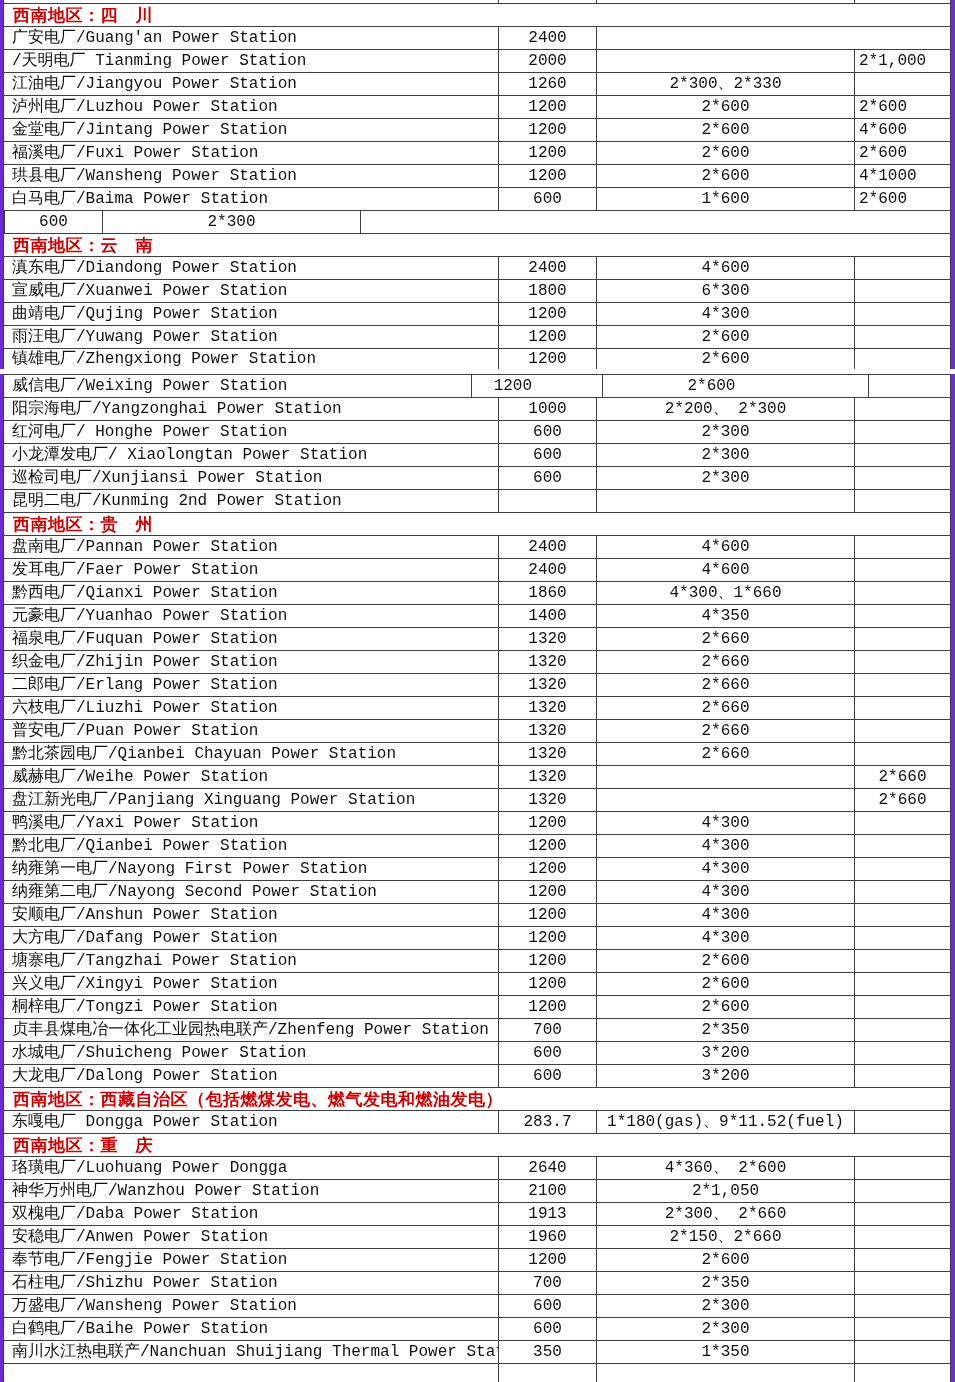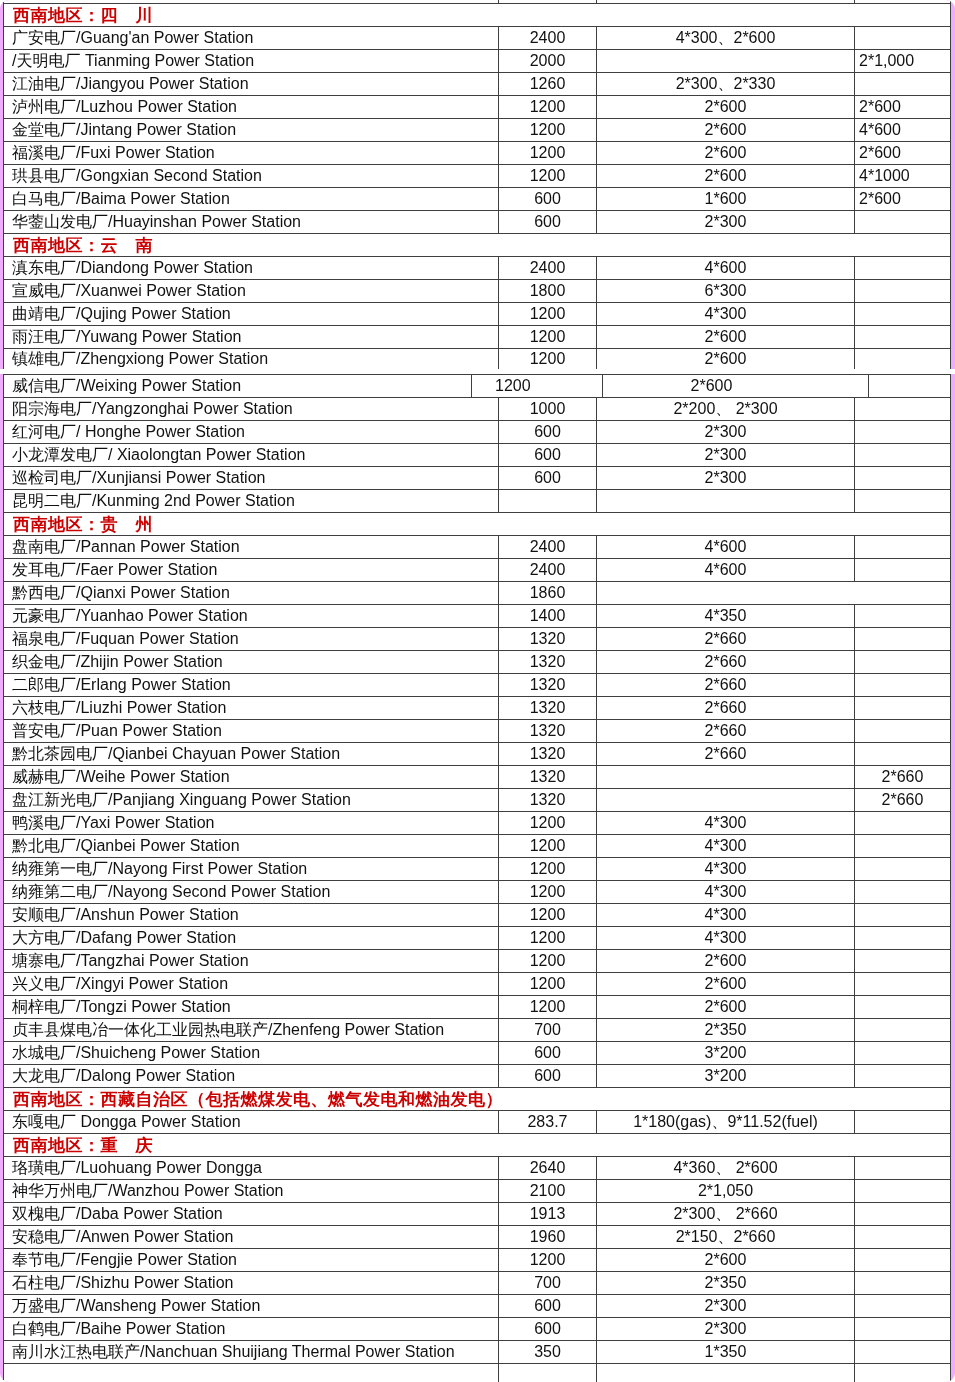--- a/index.html
+++ b/index.html
@@ -1,20 +1,20 @@
 <!DOCTYPE html>
 <html style="--bc: #3f3f3f; --red: #cc0000; --txt: #111111;"><head>
 <meta charset="utf-8">
 <style>
   :root { --bc:#3f3f3f; --red:#cc0000; --txt:#111111; }
   * { margin:0; padding:0; box-sizing:border-box; }
   html,body { background:#ffffff; }
   .page {
-    position:relative; width:955px; height:1382px; background:#f0abfc;
-    overflow:hidden; font-family:Liberation Sans, sans-serif; color:var(--txt);border-radius:9px;
+    position:relative; width:955px; height:1382px; background:#6d28d9;
+    overflow:hidden; font-family:Liberation Mono, monospace; color:var(--txt);
   }
   .tbl-block {
     margin-left:3px; width:948px;
     border-left:1px solid var(--bc); border-right:1px solid var(--bc);
   }
   .row {
     display:flex; height:23px; border-bottom:1px solid var(--bc);
     align-items:stretch; background:#ffffff;
   }
   .row.first { border-top:1px solid var(--bc); height:24px;gap:48px; }
@@ -47,21 +47,20 @@
           <div class="c c2"></div>
           <div class="c c3"></div>
           <div class="c c4"></div>
         </div>
         <div class="row sec">
           <div class="sec-cell">西南地区：四　川</div>
         </div>
         <div class="row">
           <div class="c c1">广安电厂/Guang'an Power Station</div>
           <div class="c c2">2400</div>
-          <div class="c c3">4*300、2*600</div>
           <div class="c c4"></div>
         </div>
         <div class="row">
           <div class="c c1">/天明电厂 Tianming Power Station</div>
           <div class="c c2">2000</div>
           <div class="c c3"></div>
           <div class="c c4">2*1,000</div>
         </div>
         <div class="row">
           <div class="c c1">江油电厂/Jiangyou Power Station</div>
@@ -81,33 +80,32 @@
           <div class="c c3">2*600</div>
           <div class="c c4">4*600</div>
         </div>
         <div class="row">
           <div class="c c1">福溪电厂/Fuxi Power Station</div>
           <div class="c c2">1200</div>
           <div class="c c3">2*600</div>
           <div class="c c4">2*600</div>
         </div>
         <div class="row">
-          <div class="c c1">珙县电厂/Gongxian Second Station</div>
+          <div class="c c1">珙县电厂/Wansheng Power Station</div>
           <div class="c c2">1200</div>
           <div class="c c3">2*600</div>
           <div class="c c4">4*1000</div>
         </div>
         <div class="row">
           <div class="c c1">白马电厂/Baima Power Station</div>
           <div class="c c2">600</div>
           <div class="c c3">1*600</div>
           <div class="c c4">2*600</div>
         </div>
         <div class="row">
-          <div class="c c1">华蓥山发电厂/Huayinshan Power Station</div>
           <div class="c c2">600</div>
           <div class="c c3">2*300</div>
           <div class="c c4"></div>
         </div>
         <div class="row sec">
           <div class="sec-cell">西南地区：云　南</div>
         </div>
         <div class="row">
           <div class="c c1">滇东电厂/Diandong Power Station</div>
           <div class="c c2">2400</div>
@@ -188,20 +186,21 @@
         </div>
         <div class="row">
           <div class="c c1">发耳电厂/Faer Power Station</div>
           <div class="c c2">2400</div>
           <div class="c c3">4*600</div>
           <div class="c c4"></div>
         </div>
         <div class="row">
           <div class="c c1">黔西电厂/Qianxi Power Station</div>
           <div class="c c2">1860</div>
+          <div class="c c3">4*300、1*660</div>
           <div class="c c4"></div>
         </div>
         <div class="row">
           <div class="c c1">元豪电厂/Yuanhao Power Station</div>
           <div class="c c2">1400</div>
           <div class="c c3">4*350</div>
           <div class="c c4"></div>
         </div>
         <div class="row">
           <div class="c c1">福泉电厂/Fuquan Power Station</div>

